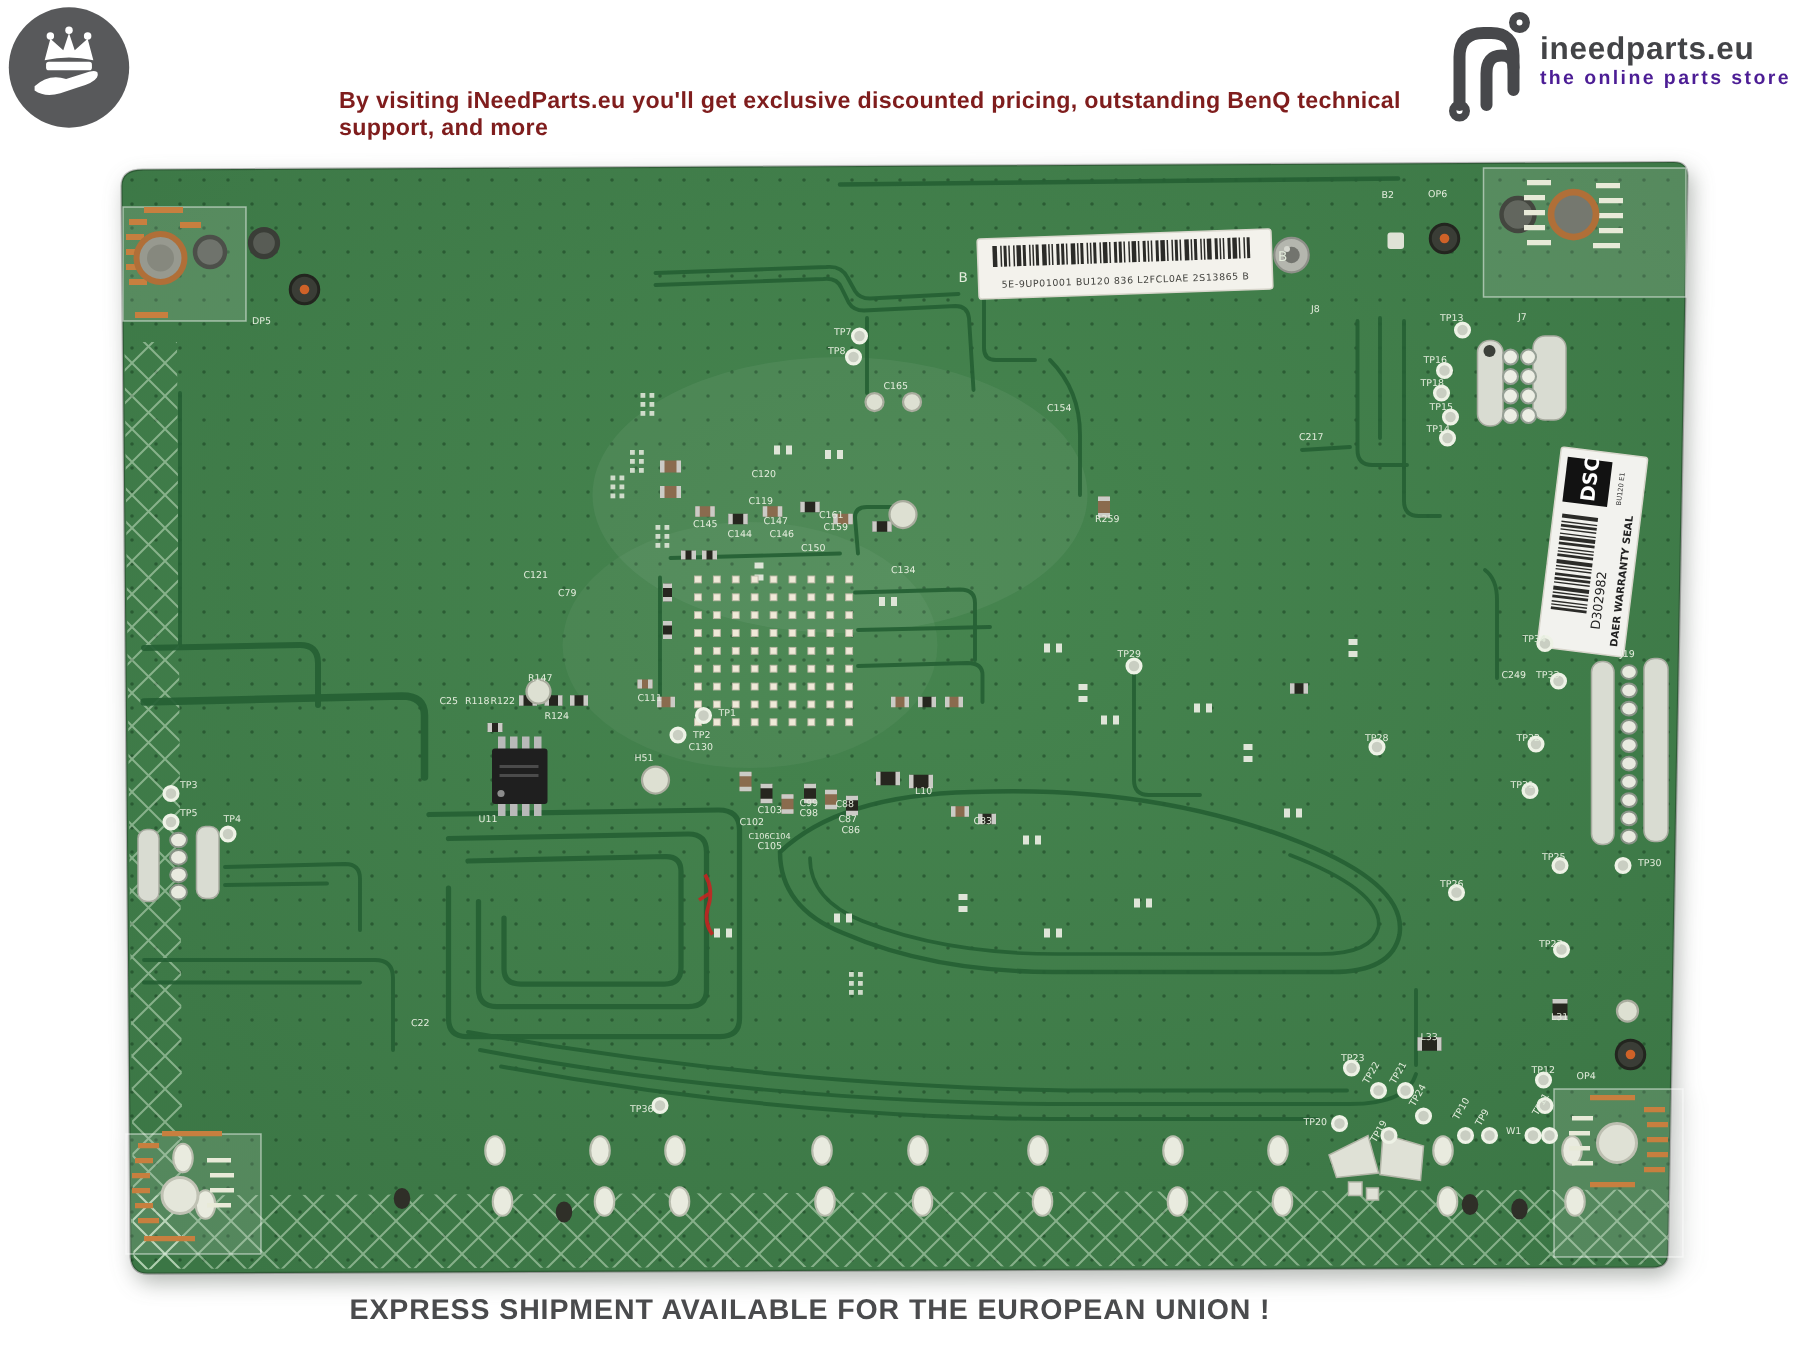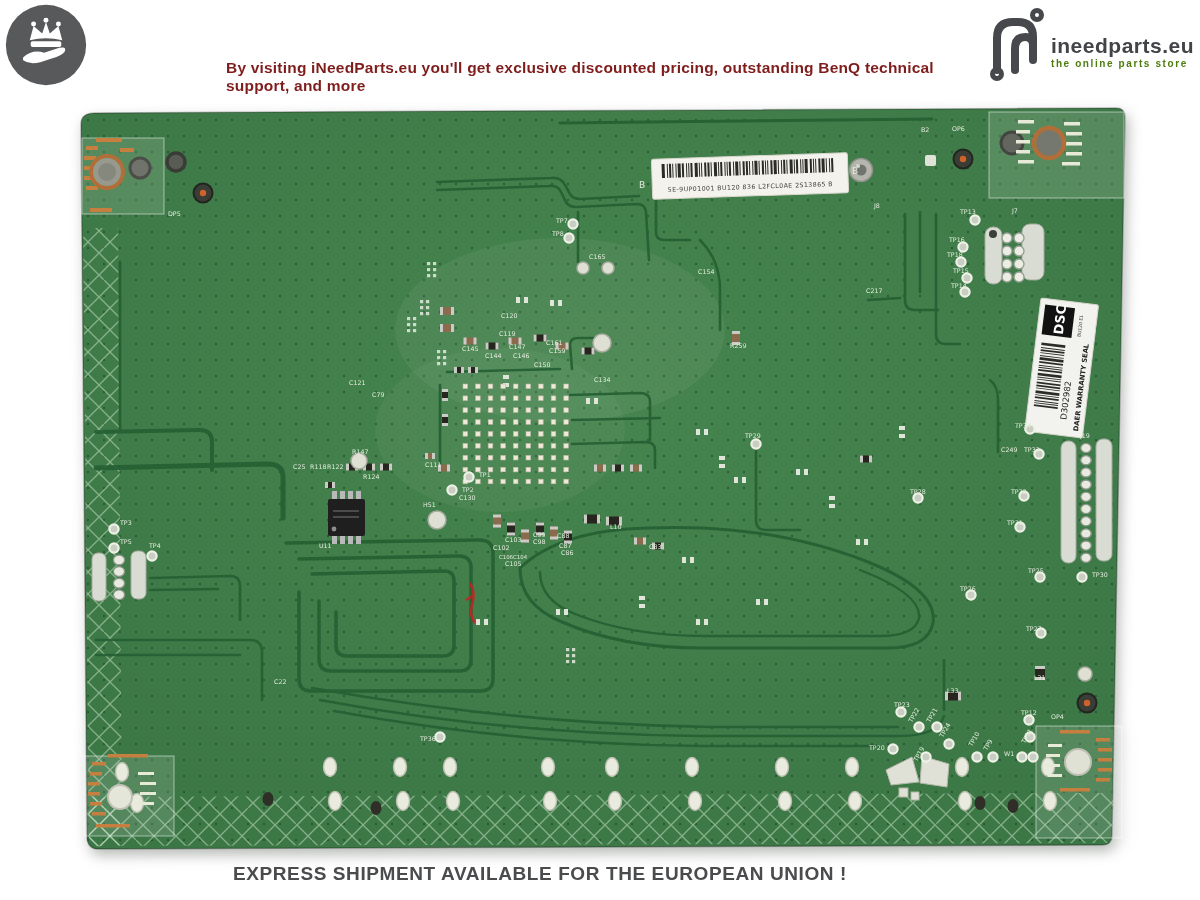--- a/index.html
+++ b/index.html
@@ -1,25 +1,25 @@
 <!DOCTYPE html>
 <html><head>
 <meta charset="utf-8">
 <style>
   html,body{margin:0;padding:0;background:#fff;}
   .page{position:relative;width:1200px;height:900px;background:#ffffff;overflow:hidden;
         font-family:"Liberation Sans",sans-serif;}
   .logo-badge{position:absolute;left:3px;top:2px;width:86px;height:86px;}
   .tagline{position:absolute;left:226px;top:59px;width:760px;
            font-size:15.5px;font-weight:bold;color:#7f1d1d;letter-spacing:.2px;}
-  .brand{position:absolute;right:6px;top:8px;display:flex;align-items:center;}
+  .brand{position:absolute;right:6px;top:8px;display:flex;align-items:flex-start;}
   .brand .glyph{width:64px;height:74px;margin-right:2px;}
   .brand .btxt{padding-top:14px;}
   .brand .bname{font-size:21px;font-weight:bold;color:#434447;letter-spacing:.5px;line-height:1.05;}
-  .brand .bsub{font-size:10px;font-weight:bold;color:#4d7c0f;letter-spacing:1.6px;}
+  .brand .bsub{font-size:13px;font-weight:bold;color:#4c1d95;letter-spacing:1.6px;}
   .footer-banner{position:absolute;left:0;top:863px;width:1080px;text-align:center;
                  font-size:19px;font-weight:bold;color:#4a4b4d;letter-spacing:.6px;}
   svg text.sk{fill:#e3ecdc;font-family:"DejaVu Sans",sans-serif;}
   svg text.stick{font-family:"DejaVu Sans",sans-serif;}
   #pcb-svg{position:absolute;left:0;top:0;}
   .board-shadow{filter:drop-shadow(3px 6px 7px rgba(60,70,60,.38));}
 </style>
 </head>
 <body>
 

